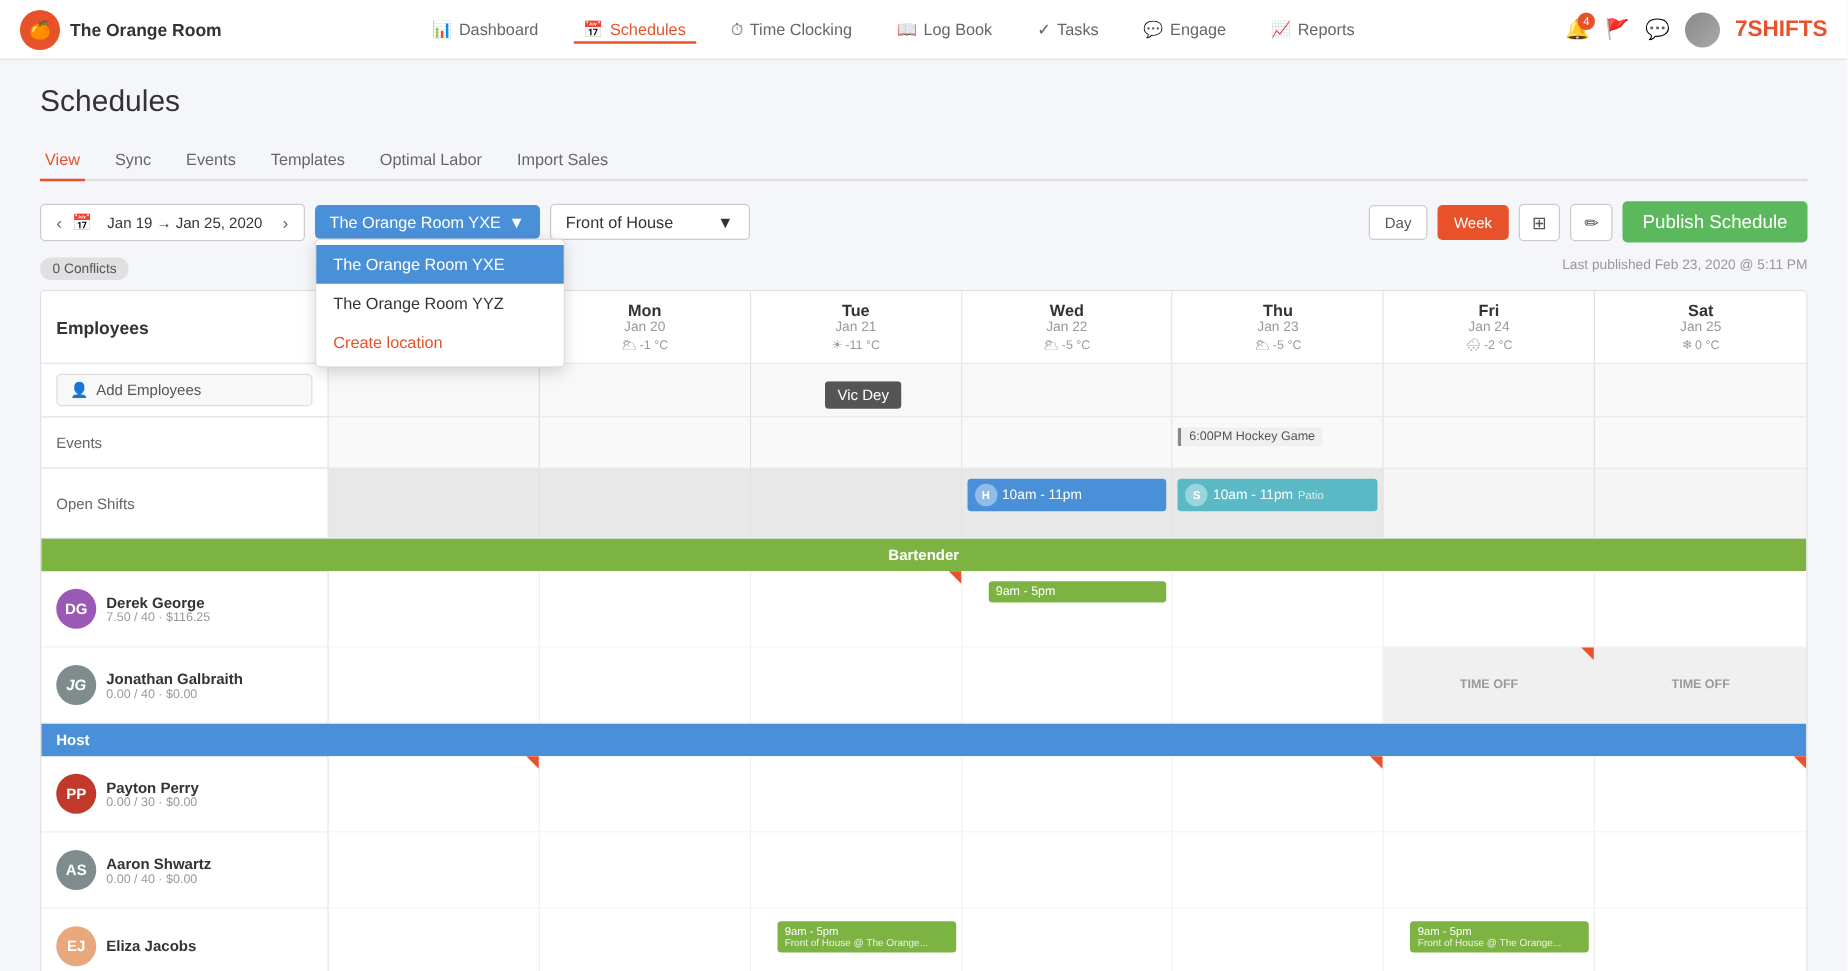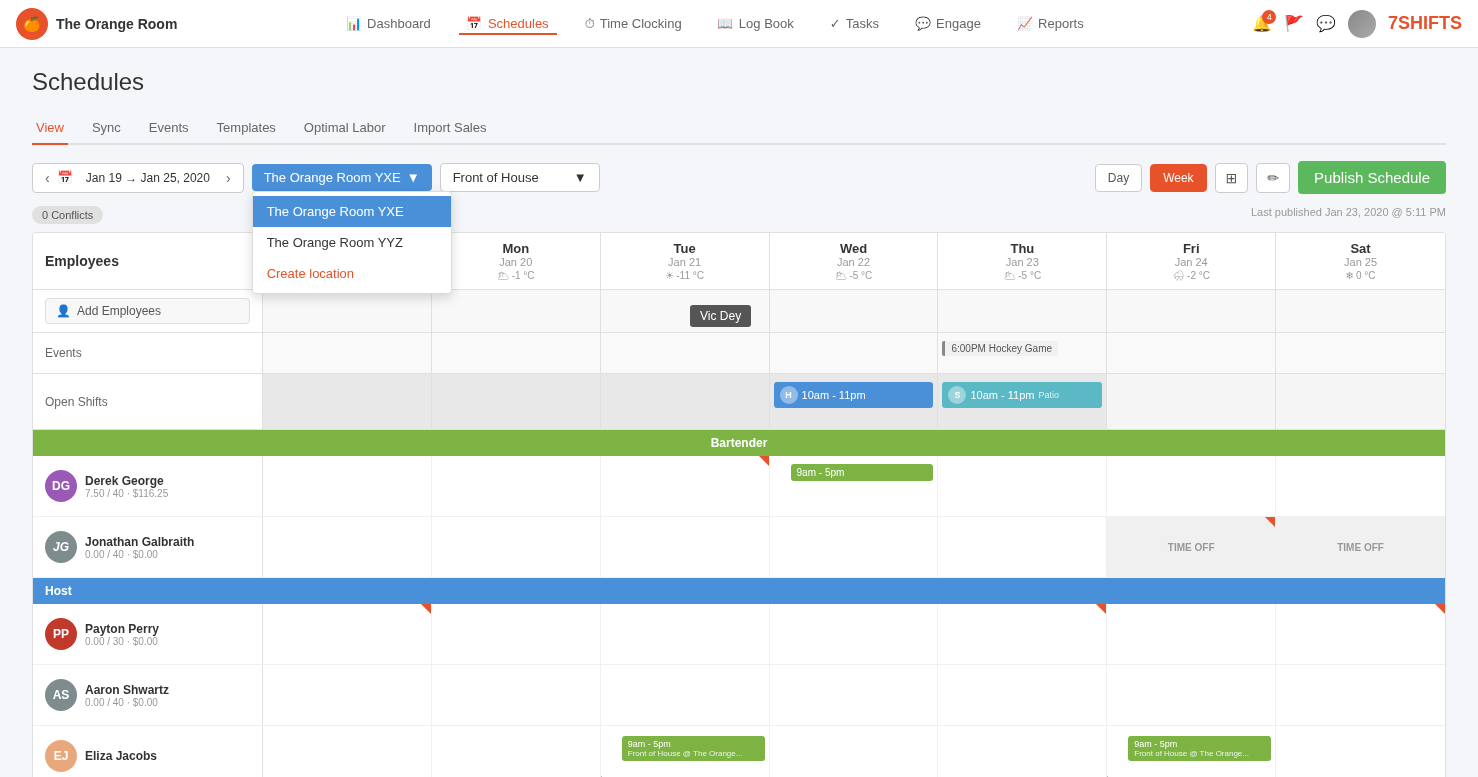--- a/index.html
+++ b/index.html
@@ -201,21 +201,21 @@
       <div class="view-btn">Day</div>
       <div class="view-btn active">Week</div>
       <div class="icon-btn">⊞</div>
       <div class="icon-btn">✏</div>
       <button class="publish-btn">Publish Schedule</button>
     </div>
   </div>
 
   <div style="display:flex; justify-content:space-between; align-items:center; margin-bottom:8px;">
     <span class="conflicts-badge">0 Conflicts</span>
-    <span class="published-info">Last published Jan 23, 2020 @ 5:11 PM</span>
+    <span class="published-info">Last published Feb 23, 2020 @ 5:11 PM</span>
   </div>
 
   <div class="schedule-grid">
 
     <div class="grid-header">
       <div class="header-employees">
         <span class="header-employees-label">Employees</span>
       </div>
 
       <div class="header-day">
@@ -455,15 +455,15 @@
           <div>9am - 5pm</div>
           <div style="font-size:8px; opacity:0.85;">Front of House @ The Orange...</div>
         </div>
       </div>
       <div class="emp-cell"></div>
     </div>
 
   </div>
 </div>
 
-<div style="position:fixed; top:305px; left:690px; background:#555; color:white; padding:4px 10px; border-radius:3px; font-size:12px; z-index:300;">
+<div style="position:fixed; top:305px; left:660px; background:#555; color:white; padding:4px 10px; border-radius:3px; font-size:12px; z-index:300;">
   <span>Vic Dey</span>
 </div>
 
 </body></html>

